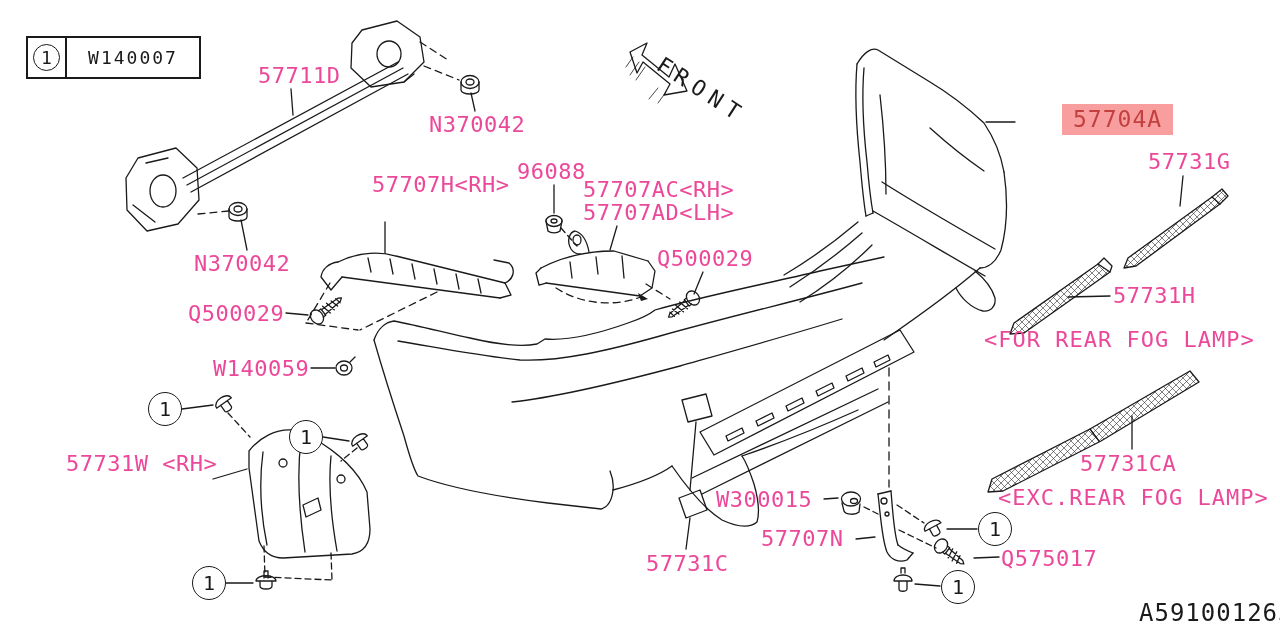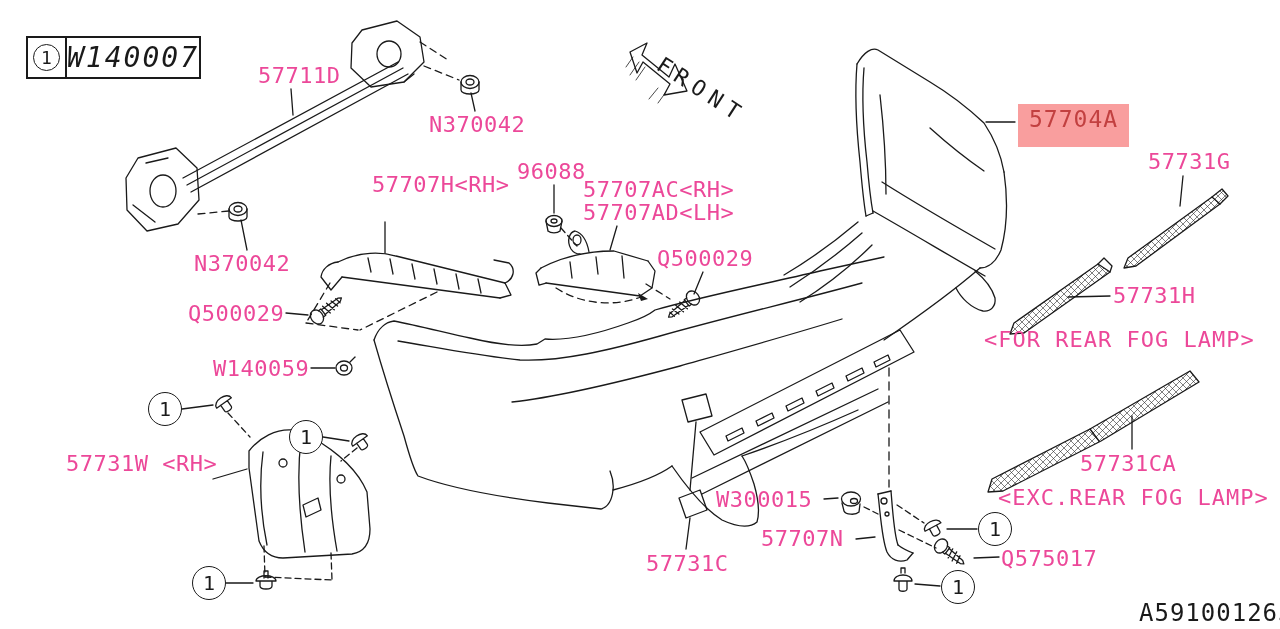--- a/index.html
+++ b/index.html
@@ -8,43 +8,43 @@
     position:relative; width:1280px; height:629px; background:#ffffff;
     overflow:hidden; font-family:"DejaVu Sans Mono", monospace; color:#1a1a1a;
   }
   svg.art { position:absolute; left:0; top:0; }
   .lbl {
     position:absolute; font-size:22px; line-height:1.05; white-space:nowrap;
     color:#ec4899; letter-spacing:0.5px;
   }
   .lbl-note { letter-spacing:1px; }
   .highlight {
-    background:#f99e9e; color:#c24040; padding:3px 11px 16px 11px;
-    font-size:23px; letter-spacing:1px;
+    background:#f99e9e; color:#c24040; padding:3px 11px 4px 11px;
+    font-size:23px; letter-spacing:1px;margin-left:44px;
   }
   .circ {
     position:absolute; width:34px; height:34px; border:1.6px solid #1a1a1a;
     border-radius:50%; display:flex; align-items:center; justify-content:center;
     font-size:20px; background:#fff;
   }
   .legend {
     position:absolute; left:26px; top:36px; width:175px; height:43px;
     border:2px solid #1a1a1a; display:flex; background:#fff;
   }
   .legend-cell-ref {
     width:39px; border-right:2px solid #1a1a1a; display:flex;
     align-items:center; justify-content:center;
   }
   .legend-circ {
     width:27px; height:27px; border:1.5px solid #1a1a1a; border-radius:50%;
     display:flex; align-items:center; justify-content:center; font-size:18px;
   }
   .legend-cell-part {
     flex:1; display:flex; align-items:center; justify-content:center;
-    font-size:28px; letter-spacing:2px;font-style:italic;
+    font-size:18px; letter-spacing:2px;
   }
   .front-label {
     position:absolute; left:666px; top:52px; font-size:22px; letter-spacing:7px;
     transform:rotate(33deg); transform-origin:left top; color:#1a1a1a;
   }
   .code {
     position:absolute; left:1139px; top:599px; font-size:24px; letter-spacing:1px;
   }
 </style>
 </head>

